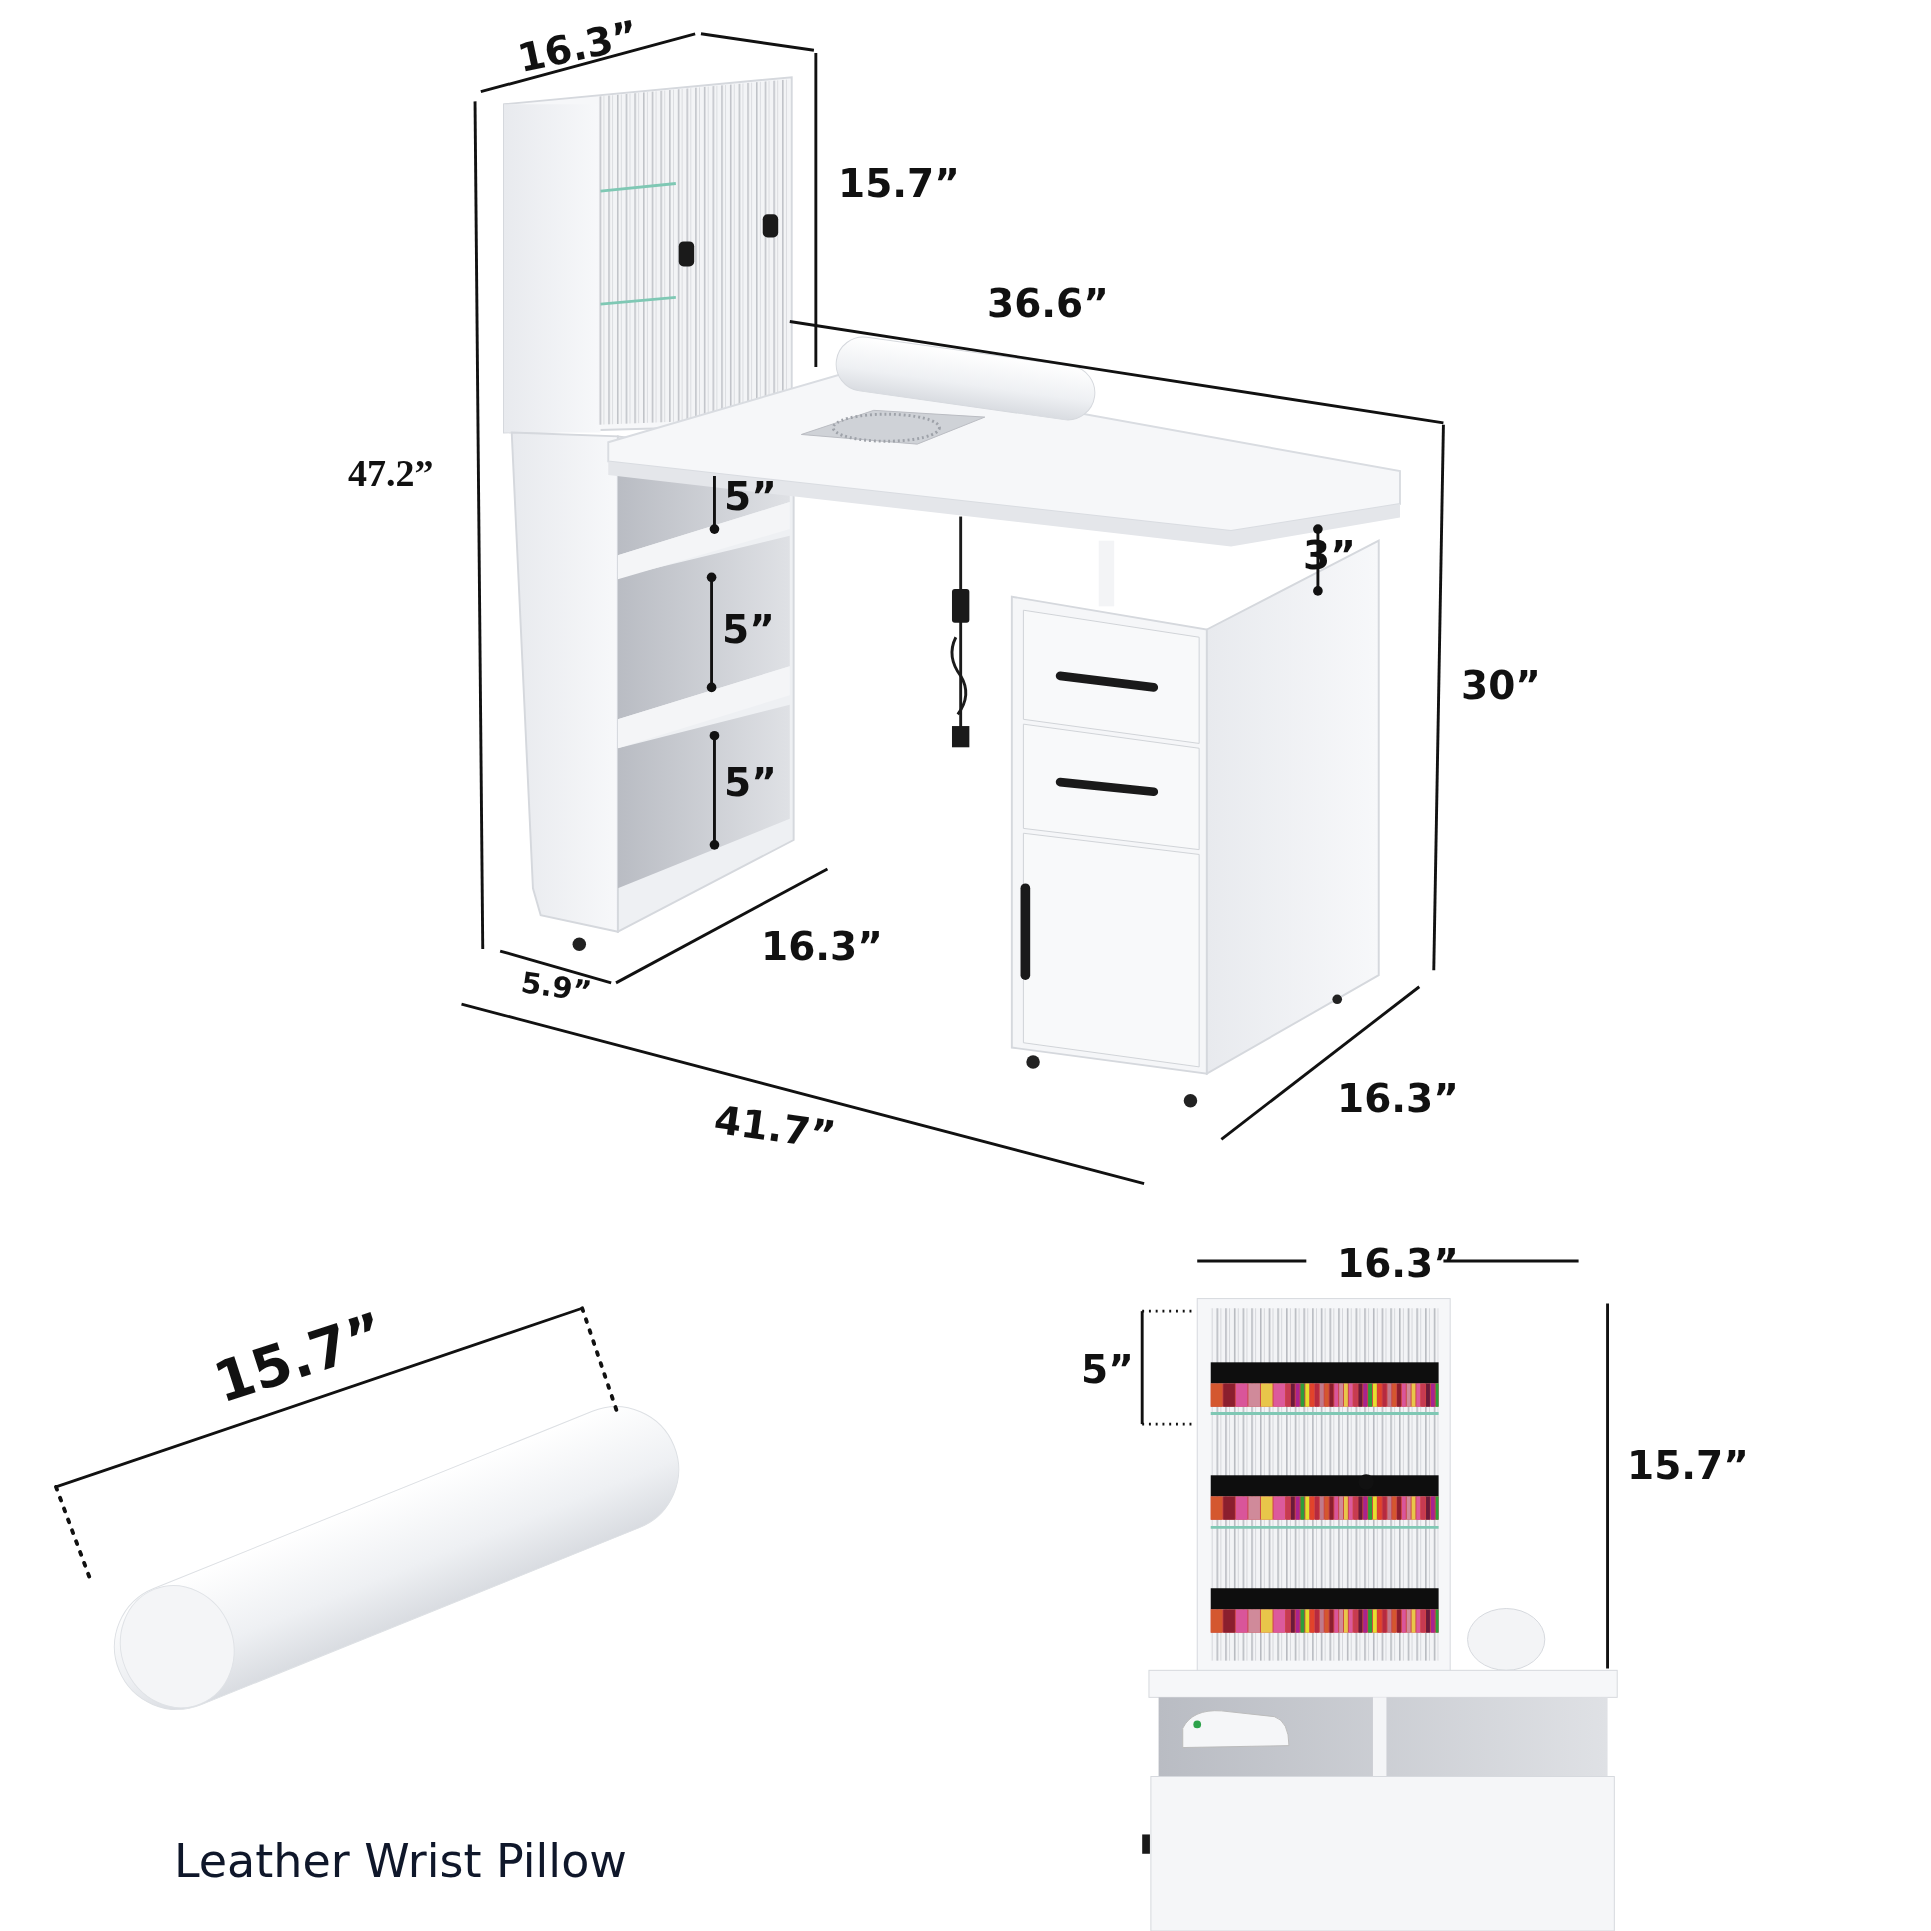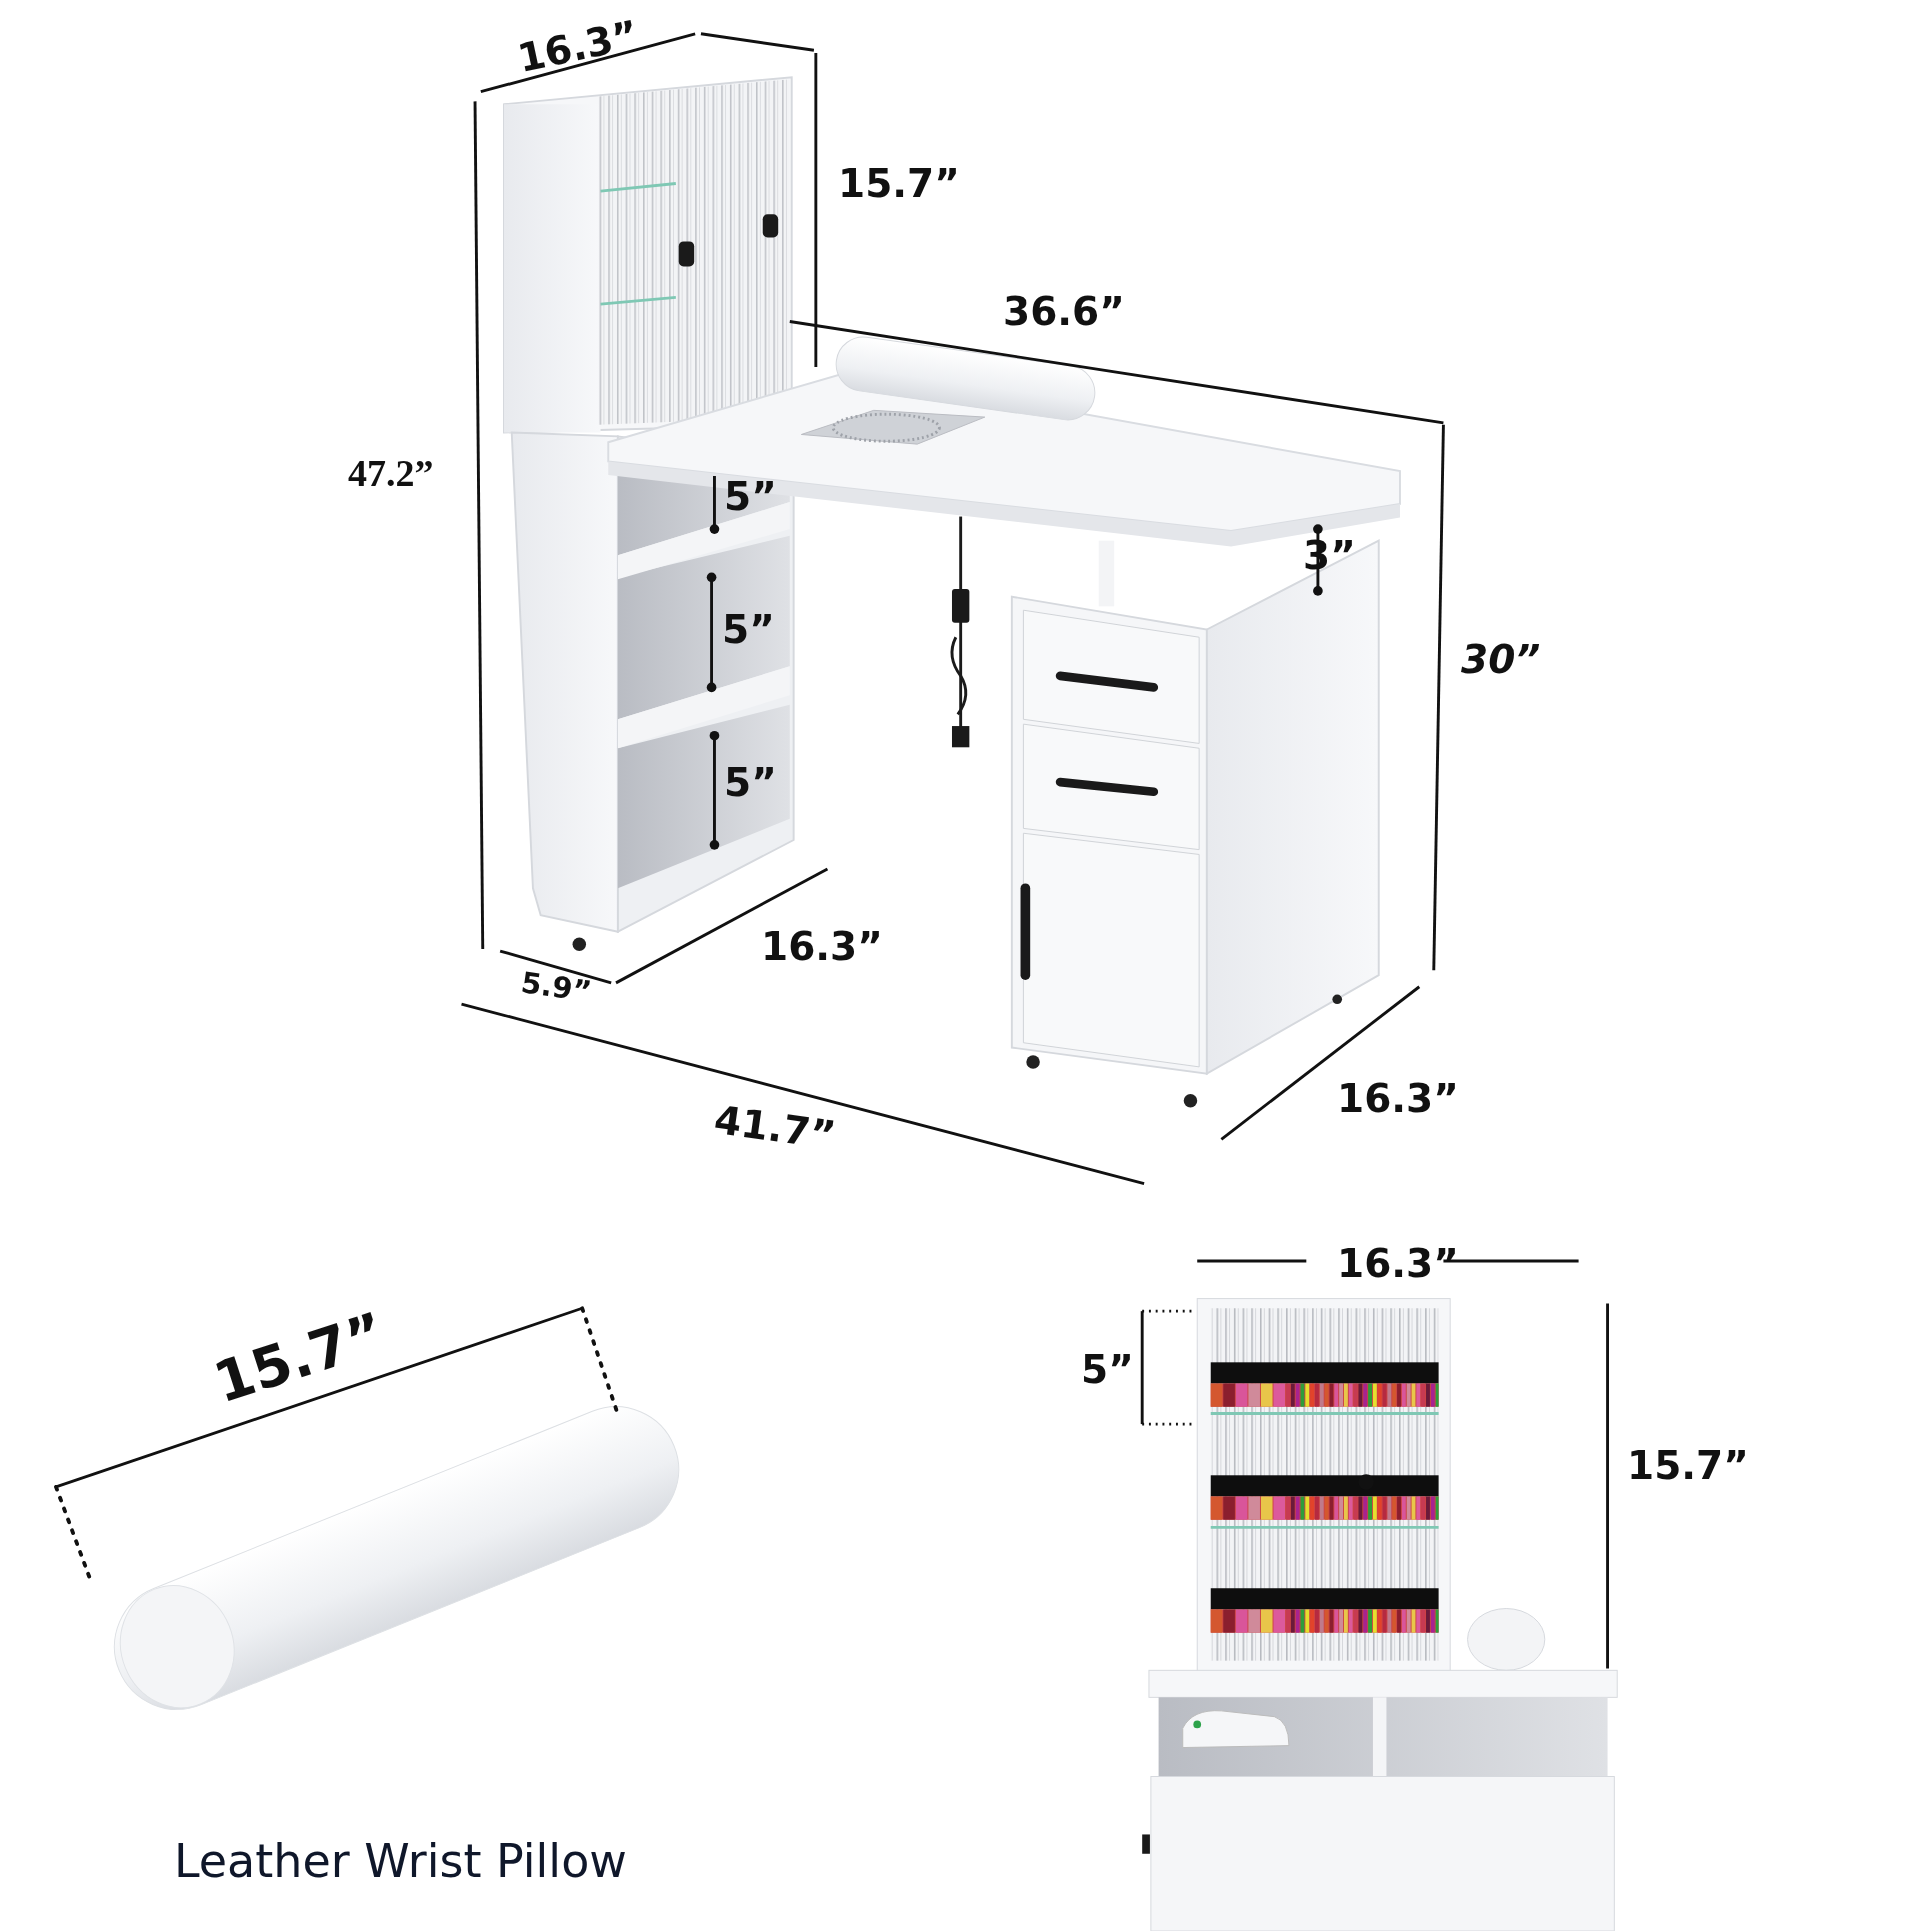--- a/index.html
+++ b/index.html
@@ -276,26 +276,26 @@
     <rect x="1467" y="1667" width="4" height="24" fill="#dc5a9c"></rect>
     <rect x="1472" y="1667" width="4" height="24" fill="#c73a52"></rect>
     <rect x="1477" y="1667" width="4" height="24" fill="#6a1a3a"></rect>
     <rect x="1482" y="1667" width="4" height="24" fill="#a8238f"></rect>
     <rect x="1487" y="1667" width="3" height="24" fill="#2e9e3a"></rect>
   </svg>
 
 <div class="lbl mid" style="left:517px;top:27px;transform:rotate(-12deg);">16.3”</div>
 <div class="lbl mid" style="left:838px;top:164px;">15.7”</div>
 <div class="lbl big" style="left:348px;top:454px;">47.2”</div>
-<div class="lbl mid" style="left:987px;top:292px;margin-left:16px;">36.6”</div>
+<div class="lbl mid" style="left:987px;top:284px;">36.6”</div>
 <div class="lbl mid" style="left:724px;top:477px;">5”</div>
 <div class="lbl mid" style="left:722px;top:610px;">5”</div>
 <div class="lbl mid" style="left:724px;top:763px;">5”</div>
 <div class="lbl mid" style="left:1303px;top:536px;">3”</div>
-<div class="lbl mid" style="left:1461px;top:640px;font-style:italic;">30”</div>
+<div class="lbl mid" style="left:1461px;top:666px;">30”</div>
 <div class="lbl mid" style="left:761px;top:927px;">16.3”</div>
 <div class="lbl sm" style="left:521px;top:973px;transform:rotate(8deg);">5.9”</div>
 <div class="lbl mid" style="left:714px;top:1108px;transform:rotate(8deg);">41.7”</div>
 <div class="lbl mid" style="left:1337px;top:1079px;">16.3”</div>
 
 <div class="lbl" style="left:212px;top:1330px;font-size:56px;font-weight:700;transform:rotate(-18deg);">15.7”</div>
 <div class="caption" style="left:174px;top:1834px;">Leather Wrist Pillow</div>
 
 <div class="lbl mid" style="left:1337px;top:1244px;">16.3”</div>
 <div class="lbl mid" style="left:1627px;top:1446px;">15.7”</div>

